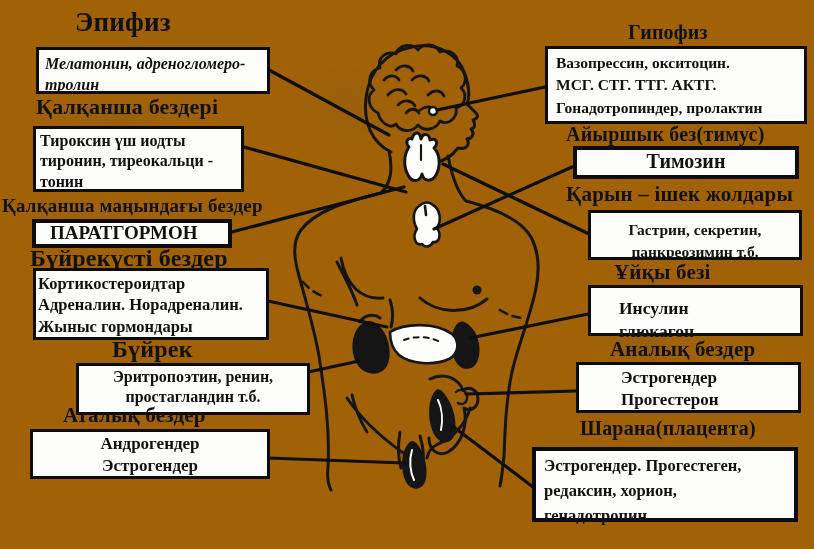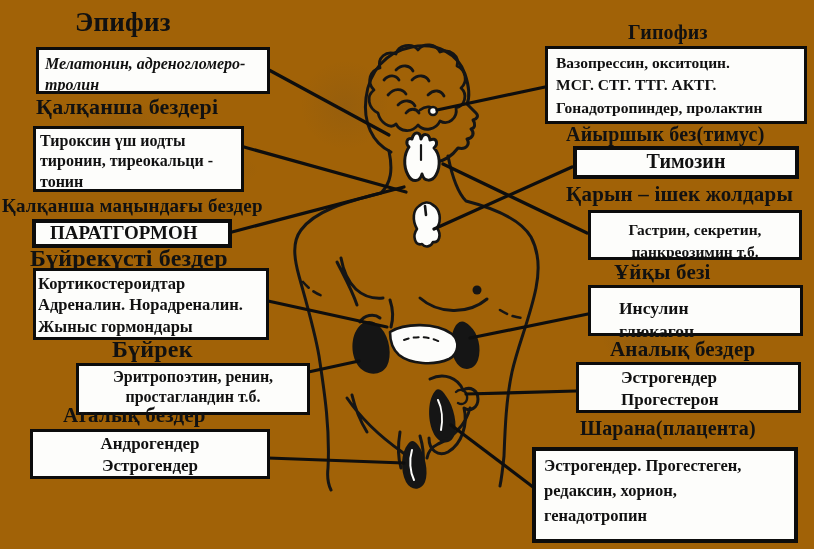--- a/index.html
+++ b/index.html
@@ -48,21 +48,21 @@
   .pos-rb1{left:545px;top:46px;width:262px;height:78px;font-size:15.5px;padding:3px 8px;line-height:1.45;}
   .pos-rh2{left:566px;top:124px;font-size:20px;}
   .pos-rb2{left:573px;top:146px;width:226px;height:33px;font-size:20px;text-align:center;border-width:4px;line-height:1.15;}
   .pos-rh3{left:566px;top:183px;font-size:21px;}
   .pos-rb3{left:588px;top:210px;width:214px;height:50px;font-size:15.5px;text-align:center;padding:6px 4px;line-height:1.4;}
   .pos-rh4{left:614px;top:261px;font-size:21px;}
   .pos-rb4{left:588px;top:285px;width:215px;height:51px;font-size:17.5px;padding:9px 0 0 28px;line-height:1.3;}
   .pos-rh5{left:610px;top:338px;font-size:21px;}
   .pos-rb5{left:576px;top:362px;width:225px;height:51px;font-size:17px;padding:2px 0 0 42px;line-height:1.3;}
   .pos-rh6{left:580px;top:418px;font-size:20px;}
-  .pos-rb6{left:532px;top:447px;width:266px;height:96px;font-size:16.5px;padding:3px 8px;border-width:4px;line-height:1.5;}
+  .pos-rb6{left:532px;top:447px;width:266px;height:75px;font-size:16.5px;padding:3px 8px;border-width:4px;line-height:1.5;}
 </style>
 </head>
 <body>
 
 <div id="canvas">
 
   <div class="smudge" id="sm1"></div>
   <div class="smudge" id="sm2"></div>
   <div class="smudge" id="sm3"></div>
   <div class="smudge" id="sm4"></div>

